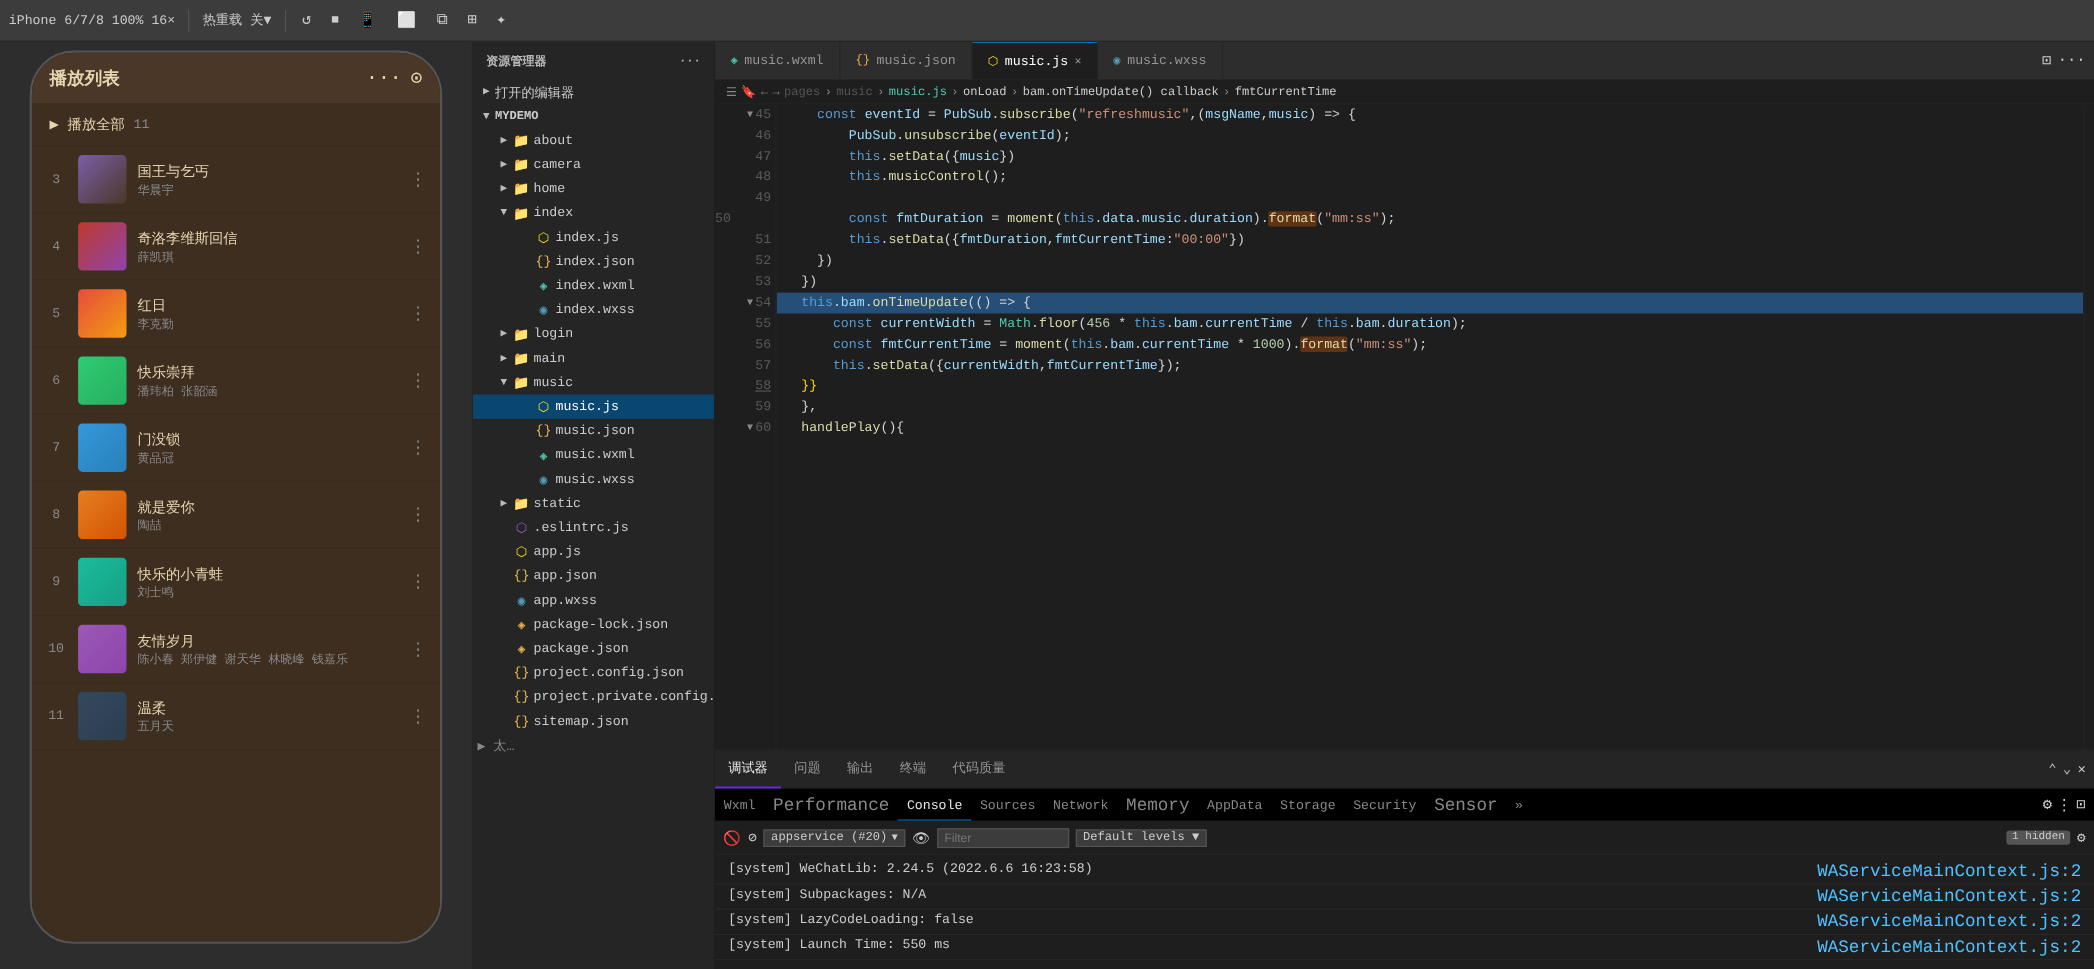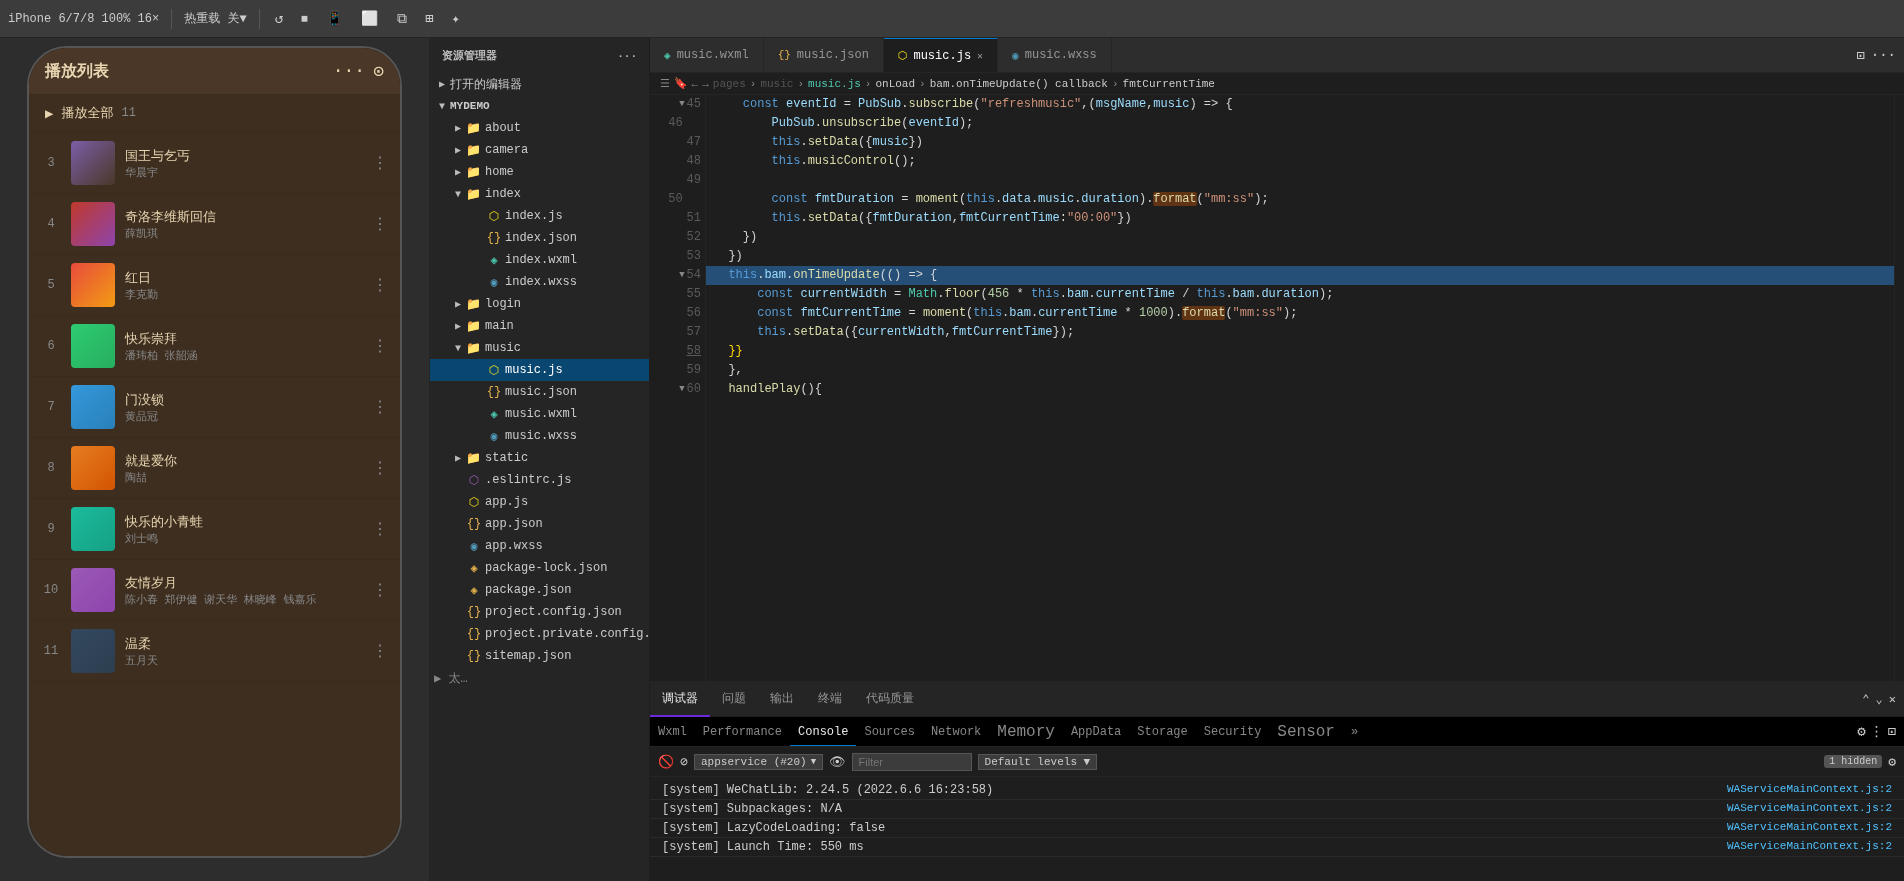--- a/index.html
+++ b/index.html
@@ -101,21 +101,21 @@
     .param { color: #9cdcfe; }
 
     
     .debug-panel { height: 200px; background: #1e1e1e; border-top: 1px solid #252525; display: flex; flex-direction: column; flex-shrink: 0; }
     .debug-tabs-row { display: flex; align-items: center; background: #252526; height: 35px; border-bottom: 1px solid #1e1e1e; }
     .debug-tab { padding: 0 12px; height: 35px; line-height: 35px; cursor: pointer; font-size: 12px; color: #969696; border-bottom: 2px solid transparent; }
     .debug-tab.active { color: #e8e8e8; border-bottom: 2px solid #6d28d9; }
     .debug-toolbar { display: flex; align-items: center; background: #1e1e1e; height: 30px; border-bottom: 1px solid #252525; padding: 0 8px; gap: 6px; }
     .debug-content { flex: 1; overflow-y: auto; padding: 4px 0; }
     .console-line { padding: 2px 12px; font-size: 12px; color: #ccc; display: flex; justify-content: space-between; border-bottom: 1px solid #2a2a2a; }
-    .console-source { color: #4fc1ff; font-size: 11px; }
+    .console-source { color: #4fc1ff; font-size: 16px; }
     .hidden-badge { background: #555; color: #ccc; font-size: 10px; padding: 1px 5px; border-radius: 3px; }
 
     .filter-input { background: #3c3c3c; border: 1px solid #555; color: #ccc; padding: 2px 6px; font-size: 11px; width: 120px; }
 
     
     ::-webkit-scrollbar { width: 6px; height: 6px; }
     ::-webkit-scrollbar-track { background: #1e1e1e; }
     ::-webkit-scrollbar-thumb { background: #424242; border-radius: 3px; }
 
     .toolbar-icons { display: flex; gap: 12px; align-items: center; }
@@ -468,33 +468,33 @@
 
     <div style="flex:1;display:flex;flex-direction:column;overflow:hidden;">
 
       <div class="code-editor">
 
         <div style="width:56px;background:#1e1e1e;color:#5a5a5a;font-size:12px;user-select:none;overflow:hidden;border-right:1px solid #252525;">
           <div style="height:19px;line-height:19px;display:flex;align-items:center;justify-content:flex-end;padding-right:4px;gap:2px;">
             <span style="color:#888;font-size:9px;">▼</span>
             <span>45</span>
           </div>
-          <div style="height:19px;line-height:19px;display:flex;align-items:center;justify-content:center;padding-right:4px;">
+          <div style="height:19px;line-height:19px;display:flex;align-items:center;justify-content:flex-end;padding-right:4px;">
               <span>46</span>
             </div>
           <div style="height:19px;line-height:19px;display:flex;align-items:center;justify-content:flex-end;padding-right:4px;">
               <span>47</span>
             </div>
           <div style="height:19px;line-height:19px;display:flex;align-items:center;justify-content:flex-end;padding-right:4px;">
               <span>48</span>
             </div>
           <div style="height:19px;line-height:19px;display:flex;align-items:center;justify-content:flex-end;padding-right:4px;">
               <span>49</span>
             </div>
-          <div style="height:19px;line-height:19px;display:flex;align-items:center;justify-content:center;padding-right:4px;">
+          <div style="height:19px;line-height:19px;display:flex;align-items:center;justify-content:flex-start;padding-right:4px;">
               <span>50</span>
             </div>
           <div style="height:19px;line-height:19px;display:flex;align-items:center;justify-content:flex-end;padding-right:4px;">
               <span>51</span>
             </div>
           <div style="height:19px;line-height:19px;display:flex;align-items:center;justify-content:flex-end;padding-right:4px;">
               <span>52</span>
             </div>
           <div style="height:19px;line-height:19px;display:flex;align-items:center;justify-content:flex-end;padding-right:4px;">
               <span>53</span>
@@ -556,21 +556,21 @@
           <div class="debug-tab">代码质量</div>
           <div class="debug-tab-icons">
             <span style="color:#ccc;">⌃</span>
             <span style="color:#ccc;">⌄</span>
             <span style="color:#ccc;">✕</span>
           </div>
         </div>
 
         <div style="display:flex;align-items:center;background:#000000;height:30px;border-bottom:1px solid #252525;overflow:hidden;">
           <div style="padding:0 8px;height:30px;line-height:30px;cursor:pointer;font-size:12px;color:#888;">Wxml</div>
-          <div style="padding:0 8px;height:30px;line-height:30px;cursor:pointer;font-size:12px;color:#888;">Performance</div>
+          <div style="padding:0 8px;height:30px;line-height:30px;cursor:pointer;font-size:16px;color:#888;">Performance</div>
           <div style="padding:0 8px;height:30px;line-height:30px;cursor:pointer;font-size:12px;color:#e8e8e8;border-bottom:2px solid #007acc;">Console</div>
           <div style="padding:0 8px;height:30px;line-height:30px;cursor:pointer;font-size:12px;color:#888;">Sources</div>
           <div style="padding:0 8px;height:30px;line-height:30px;cursor:pointer;font-size:12px;color:#888;">Network</div>
           <div style="padding:0 8px;height:30px;line-height:30px;cursor:pointer;font-size:16px;color:#888;">Memory</div>
           <div style="padding:0 8px;height:30px;line-height:30px;cursor:pointer;font-size:12px;color:#888;">AppData</div>
           <div style="padding:0 8px;height:30px;line-height:30px;cursor:pointer;font-size:12px;color:#888;">Storage</div>
           <div style="padding:0 8px;height:30px;line-height:30px;cursor:pointer;font-size:12px;color:#888;">Security</div>
           <div style="padding:0 8px;height:30px;line-height:30px;cursor:pointer;font-size:16px;color:#888;">Sensor</div>
           <div style="padding:0 8px;height:30px;line-height:30px;cursor:pointer;font-size:12px;color:#888;">»</div>
           <div style="margin-left:auto;display:flex;align-items:center;gap:4px;padding-right:8px;">

